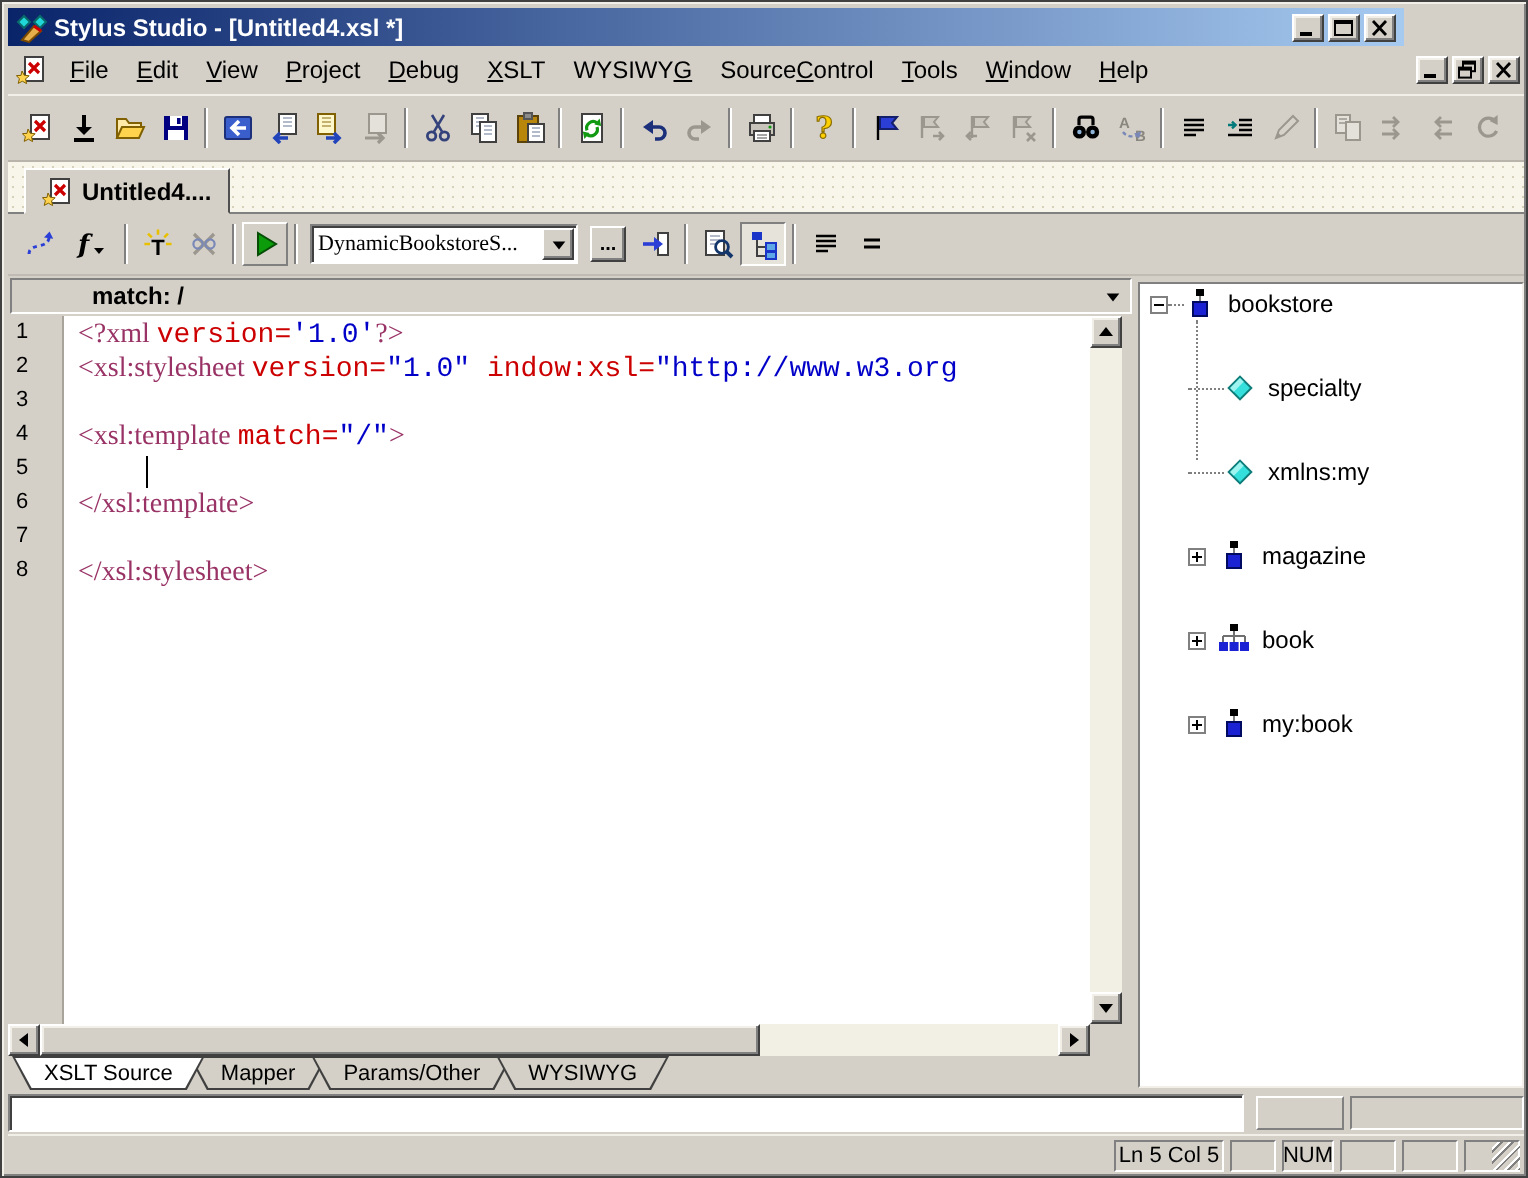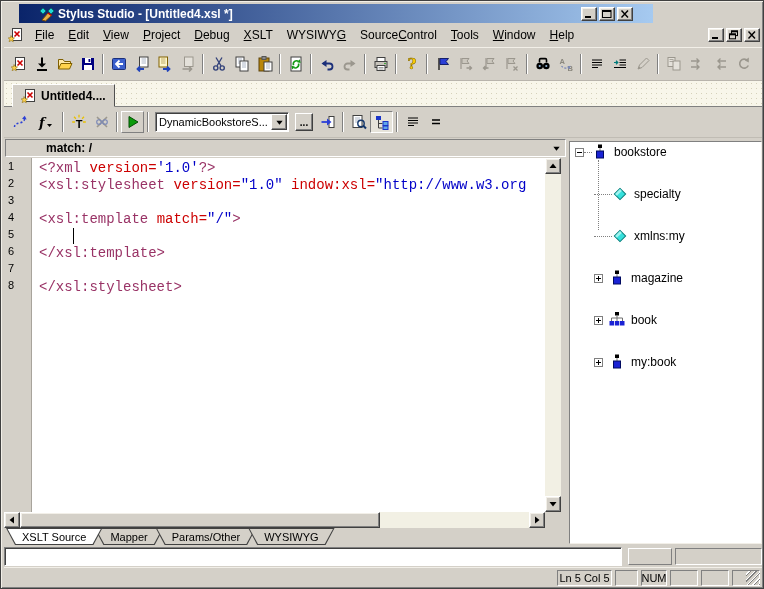--- a/index.html
+++ b/index.html
@@ -3,22 +3,22 @@
 <meta charset="utf-8">
 <style>
   * { margin:0; padding:0; box-sizing:border-box; }
   html,body { background:#808080; }
   body { font-family:"Liberation Sans", sans-serif; }
 
   .win { position:relative; width:764px; height:589px; background:#D4D0C8; overflow:hidden;
          border:1px solid #404040; box-shadow: inset 1px 1px 0 #F2EFE8, inset -1px -1px 0 #808080; }
 
   
-  .titlebar { position:absolute; left:18px; top:3px; width:634px; height:19px;
-              display:flex; align-items:center; padding:0 20px; background:linear-gradient(90deg,#0A246A,#A6CAF0); }
+  .titlebar { position:absolute; left:3px; top:3px; width:698px; height:19px;
+              display:flex; align-items:center; padding:0 4px; background:linear-gradient(90deg,#0A246A,#A6CAF0); }
   .titlebar .appicon { width:16px; height:16px; margin-right:3px; flex:0 0 auto; }
   .titlebar .title { flex:1; color:#fff; font-weight:bold; font-size:12px; white-space:nowrap; overflow:hidden; }
   .wbtn { width:16px; height:14px; margin-left:2px; background:#D4D0C8; border:1px solid; border-color:#FFF #404040 #404040 #FFF;
           box-shadow: inset -1px -1px 0 #808080, inset 1px 1px 0 #F2EFE8; display:flex; align-items:center; justify-content:center; }
   .wbtn svg { width:12px; height:10px; }
 
   
   .menubar { position:absolute; left:3px; top:22px; width:758px; height:24px; display:flex; align-items:center; padding:0 2px; }
   .menubar .docicon { width:16px; height:16px; margin:0 4px 0 2px; }
   .menu-item { font-size:12px; padding:3px 7px; color:#000; white-space:nowrap; }
@@ -43,41 +43,41 @@
               border-bottom:1px solid #808080; display:flex; align-items:flex-end; padding-left:8px; }
   .doctab { height:23px; display:flex; align-items:center; gap:4px; padding:0 8px; background:#D4D0C8;
             border:1px solid; border-color:#FFF #505050 #D4D0C8 #FFF; margin-bottom:-1px; position:relative; z-index:1;
             font-size:12px; font-weight:bold; }
   .doctab .icon, .doctab svg { width:16px; height:16px; }
 
   .toolbar2 { position:absolute; left:3px; top:106px; width:758px; height:31px; display:flex; align-items:center; padding:0 4px;
               border-bottom:1px solid #C0BCB4; }
   .combo { width:134px; height:20px; background:#fff; border:1px solid; border-color:#808080 #FFF #FFF #808080;
            box-shadow: inset 1px 1px 0 #404040; display:flex; align-items:center; margin:0 3px; }
-  .combo .val { flex:1; font-size:11px; padding:0 3px; white-space:nowrap; overflow:hidden; }
+  .combo .val { flex:1; font-size:11px; padding:0 3px; white-space:nowrap; overflow:hidden;font-family:Liberation Serif, serif; }
   .combo .arrow { width:16px; height:16px; margin-right:1px; background:#D4D0C8; border:1px solid; border-color:#FFF #404040 #404040 #FFF;
                   box-shadow: inset -1px -1px 0 #808080; display:flex; align-items:center; justify-content:center; }
   .smallbtn { width:18px; height:18px; background:#D4D0C8; border:1px solid; border-color:#FFF #404040 #404040 #FFF;
               box-shadow: inset -1px -1px 0 #808080; font-size:10px; font-weight:bold; display:flex; align-items:center; justify-content:center; margin:0 3px; }
 
   
   .matchbar { position:absolute; left:3px; top:137px; width:563px; height:20px; padding:1px 1px; }
   .matchfield { width:561px; height:18px; border:1px solid; border-color:#808080 #FFF #FFF #808080;
                 display:flex; align-items:center;padding-left:28px; }
   .matchfield .txt { flex:1; font-size:12px; font-weight:bold; padding-left:12px; }
   .matchfield .drop { width:17px; height:16px; display:flex; align-items:center; justify-content:center; }
 
   
   .editor { position:absolute; left:3px; top:157px; width:557px; height:370px; display:grid;
             grid-template-columns:28px 1fr 16px; grid-template-rows:1fr 16px; background:#fff; }
   .gutter { grid-column:1; grid-row:1; background:#D4D0C8; border-right:1px solid #A8A49C; padding:2px 0 0 4px; overflow:hidden; }
   .lnum { height:17px; font-size:11px; color:#000; }
   .codearea { grid-column:2; grid-row:1; overflow:hidden; padding:2px 0 0 7px; background:#fff; position:relative; }
   .code-line { height:17px; font-family:"Liberation Mono", monospace; font-size:14px; white-space:pre; }
-  .sg-tag { color:var(--c-tag,#993366); }
+  .sg-tag { color:var(--c-tag,#993366);font-family:Liberation Serif, serif; }
   .sg-attribute { color:var(--c-attribute,#CC0000); }
   .sg-value { color:var(--c-value,#0000C8); }
   .sg-text { color:var(--c-text,#000); }
   .caret { display:inline-block; width:1px; height:16px; background:#000; vertical-align:-3px; }
 
   .vscroll { grid-column:3; grid-row:1; background:#F2F0E4; display:flex; flex-direction:column; justify-content:space-between; }
   .hscroll { grid-column:1/3; grid-row:2; background:#F2F0E4; display:flex; }
   .corner { grid-column:3; grid-row:2; background:#D4D0C8; }
   .sbtn { width:16px; height:16px; flex:0 0 auto; background:#D4D0C8; border:1px solid; border-color:#FFF #404040 #404040 #FFF;
           box-shadow: inset -1px -1px 0 #808080, inset 1px 1px 0 #F2EFE8; display:flex; align-items:center; justify-content:center; }

